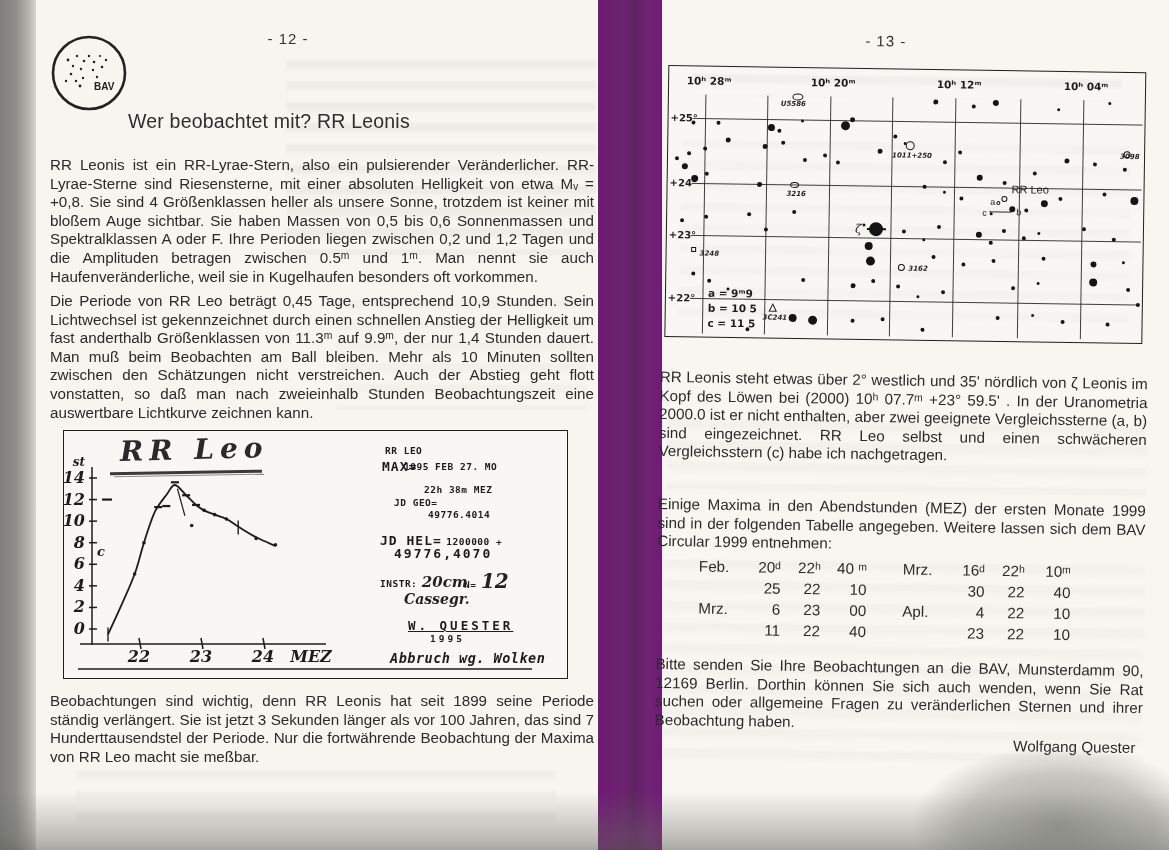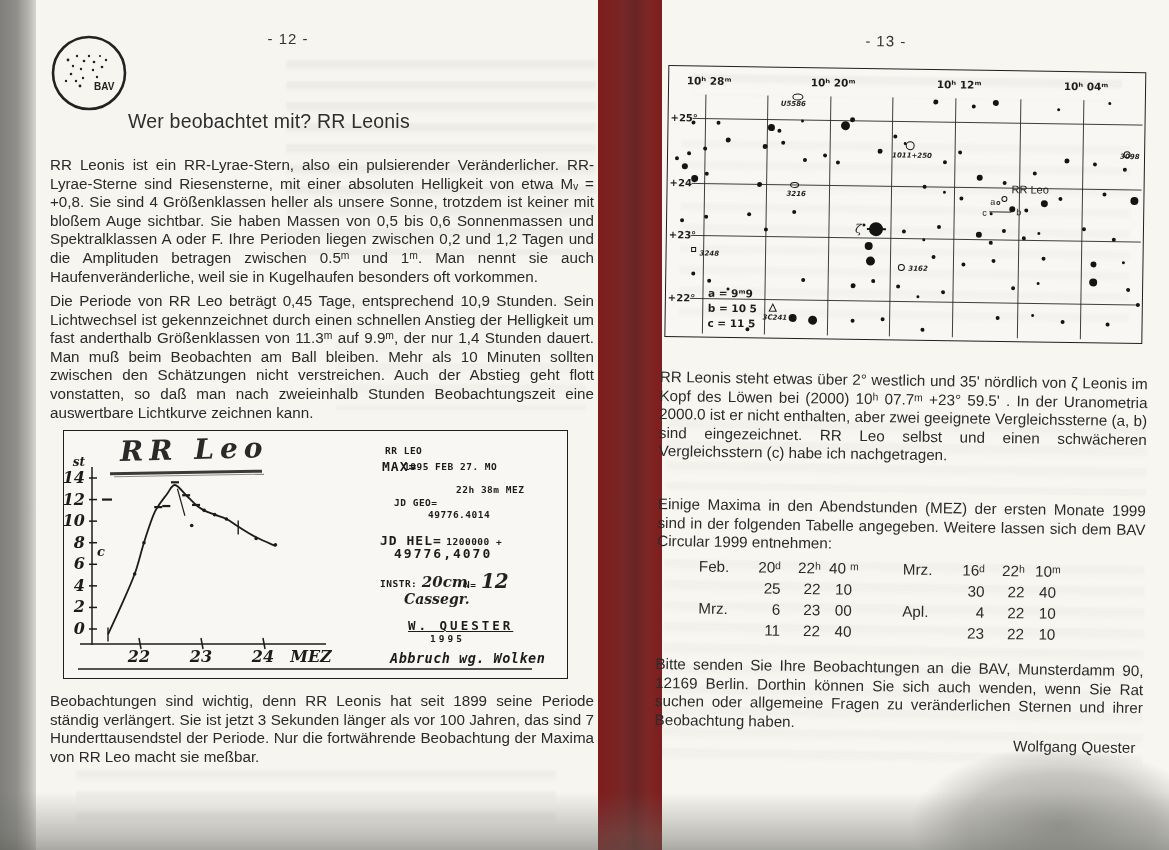--- a/index.html
+++ b/index.html
@@ -1,16 +1,16 @@
 <!DOCTYPE html>
 <html><head>
 <meta charset="utf-8">
 <style>
   html,body{margin:0;padding:0;background:#d8d7d3;}
-  .scan{position:relative;width:1169px;height:850px;overflow:hidden;background:#7f1d1d;
+  .scan{position:relative;width:1169px;height:850px;overflow:hidden;background:#701a75;
         font-family:"Liberation Sans","DejaVu Sans",sans-serif;color:#262626;}
   
   .edge-left{position:absolute;left:0;top:0;width:36px;height:850px;
     background:linear-gradient(90deg,#7e7e7b 0%,#8f8e8a 45%,#b5b4af 80%,#d6d5d0 100%);}
   .gutter{position:absolute;left:598px;top:0;width:64px;height:850px;
     background:linear-gradient(90deg,rgba(0,0,0,0) 0%,rgba(80,80,76,0.20) 42%,rgba(55,55,52,0.32) 58%,rgba(120,120,115,0.10) 78%,rgba(0,0,0,0) 100%);z-index:5;}
   .shadow-bottom{position:absolute;left:0;bottom:0;width:1169px;height:58px;
     background:linear-gradient(180deg,rgba(0,0,0,0) 0%,rgba(104,104,98,0.38) 75%,rgba(92,92,86,0.5) 100%);z-index:6;}
   .corner-curl{position:absolute;right:-40px;bottom:-55px;width:300px;height:160px;border-radius:50%;
     background:radial-gradient(ellipse at center,rgba(95,95,90,0.55) 0%,rgba(110,110,104,0.35) 45%,rgba(0,0,0,0) 70%);z-index:7;}
@@ -48,21 +48,21 @@
   .starbox{position:absolute;left:6px;top:66px;width:476px;height:270px;border:1.6px solid #1f1f1f;background:rgba(255,255,255,0.2);}
   .rp-text{position:absolute;left:2px;width:488px;margin:0;font-size:15.2px;line-height:18.6px;text-align:justify;color:#2a2a2a;}
   .rp1{top:369px;}
   .rp2{top:496px;}
   .rp3{top:656px;}
   .maxima{position:absolute;top:556px;left:0;width:500px;font-size:15.2px;color:#2a2a2a;}
   .mx-group{position:absolute;top:0;}
   .mx-g1{left:44px;} .mx-g2{left:248px;}
   .mx-row{display:flex;line-height:21px;}
   .mx-c{display:inline-block;}
-  .mx-c0{width:46px;} .mx-c1{width:36px;text-align:right;} .mx-c2{width:40px;text-align:right;} .mx-c3{width:46px;text-align:center;}
+  .mx-c0{width:46px;} .mx-c1{width:36px;text-align:right;} .mx-c2{width:40px;text-align:right;} .mx-c3{width:46px;text-align:right;}
   .signature{position:absolute;top:733px;left:200px;width:283px;text-align:right;font-size:15.2px;color:#2a2a2a;}
   
   svg text{fill:#1c1c1c;}
   .lc-num{font:bold italic 16px "DejaVu Serif",serif;}
   .lc-ylab{font:bold italic 12px "DejaVu Serif",serif;}
   .sc-ra{font:bold 10.5px "DejaVu Sans",sans-serif;}
   .sc-dec{font:bold 10px "DejaVu Sans",sans-serif;}
   .sc-obj{font:bold italic 7px "DejaVu Sans",sans-serif;}
   .sc-rr{font:11px "Liberation Sans",sans-serif;}
   .sc-cmp{font:9px "Liberation Sans",sans-serif;}
@@ -167,21 +167,21 @@
             <circle cx="211.39999999999995" cy="113.8692" r="1.8" stroke="none"></circle>
           </g>
         </svg>
       <div class="lc-hand-title">RR Leo</div>
       <div class="lc-underline"></div>
       <div class="lc-underline2"></div>
       <div class="printer">
         <div class="pt pt-small" style="left:321px;top:14px;">RR LEO</div>
         <div class="pt pt-big" style="left:318px;top:29px;">MAX=</div>
         <div class="pt pt-small" style="left:340px;top:30px;">1995 FEB 27. MO</div>
-        <div class="pt pt-small" style="left:360px;top:53px;margin-left:32px;">22h 38m MEZ</div>
+        <div class="pt pt-small" style="left:360px;top:53px;">22h 38m MEZ</div>
         <div class="pt pt-small" style="left:330px;top:66px;">JD GEO=</div>
         <div class="pt pt-small" style="left:364px;top:78px;">49776.4014</div>
         <div class="pt" style="left:316px;top:100px;"><span class="pt-big">JD HEL=</span> <span class="pt-small">1200000 +</span></div>
         <div class="pt pt-big" style="left:330px;top:116px;letter-spacing:2px;">49776,4070</div>
         <div class="pt" style="left:316px;top:142px;"><span class="pt-small">INSTR:</span> <span class="hand hand-lg">20cm</span></div>
         <div class="pt" style="left:400px;top:138px;"><span class="pt-small">N=</span> <span class="hand" style="font-size:20px;">12</span></div>
         <div class="pt hand" style="left:340px;top:160px;">Cassegr.</div>
         <div class="pt pt-obs" style="left:344px;top:188px;">W. QUESTER</div>
         <div class="pt pt-small" style="left:366px;top:202px;letter-spacing:3px;">1995</div>
         <div class="pt pt-note" style="left:326px;top:220px;">Abbruch wg. Wolken</div>

